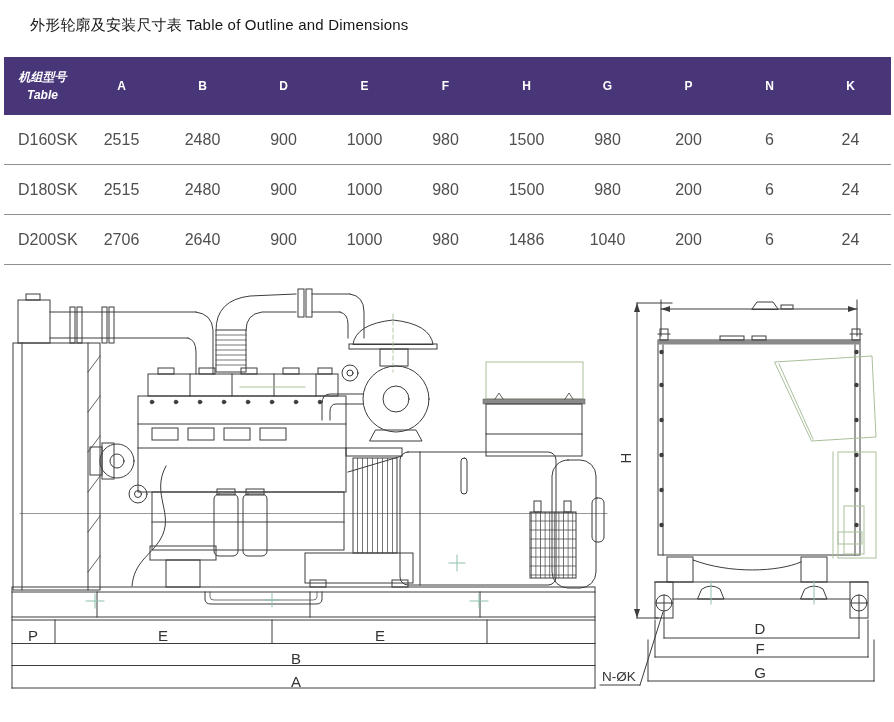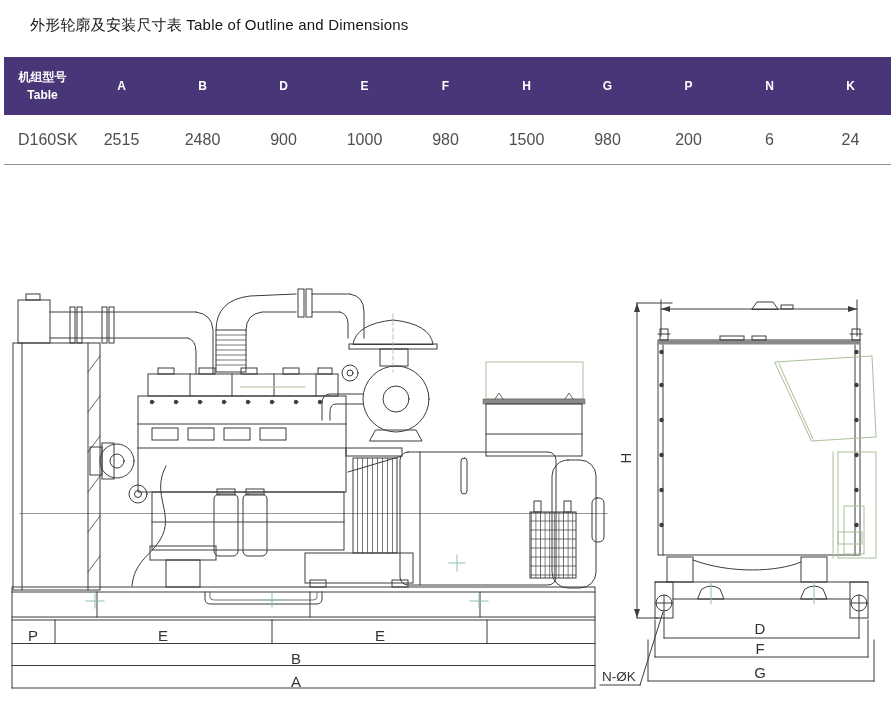--- a/index.html
+++ b/index.html
@@ -12,21 +12,21 @@
     letter-spacing:.2px;white-space:nowrap;margin-left:24px;
   }
   table.dim{
     position:absolute;left:4px;top:57px;width:887px;
     border-collapse:collapse;table-layout:fixed;
   }
   table.dim thead th{
     background:#483678;color:#ffffff;font-size:12px;font-weight:bold;
     height:58px;text-align:center;vertical-align:middle;padding:0;
   }
-  table.dim thead th.model-col{text-align:center;}
+  table.dim thead th.model-col{text-align:center;font-style:italic;}
   .model-hdr{line-height:1.5;}
   table.dim tbody td{
     height:49px;font-size:16px;color:#4f4f4f;text-align:center;
     vertical-align:middle;border-bottom:1px solid #8f8f8f;padding:0;
   }
   table.dim tbody td.model-cell{text-align:left;padding-left:14px;}
   .drawing-svg{position:absolute;left:0;top:275px;}
   svg text{font-family:"Liberation Sans",sans-serif;}
 </style>
 </head>
@@ -71,20 +71,46 @@
   <tbody>
     <tr>
       <td class="model-cell">D160SK</td>
       <td>2515</td>
       <td>2480</td>
       <td>900</td>
       <td>1000</td>
       <td>980</td>
       <td>1500</td>
       <td>980</td>
+      <td>200</td>
+      <td>6</td>
+      <td>24</td>
+    </tr>
+    <tr>
+      <td class="model-cell">D180SK</td>
+      <td>2515</td>
+      <td>2480</td>
+      <td>900</td>
+      <td>1000</td>
+      <td>980</td>
+      <td>1500</td>
+      <td>980</td>
+      <td>200</td>
+      <td>6</td>
+      <td>24</td>
+    </tr>
+    <tr>
+      <td class="model-cell">D200SK</td>
+      <td>2706</td>
+      <td>2640</td>
+      <td>900</td>
+      <td>1000</td>
+      <td>980</td>
+      <td>1486</td>
+      <td>1040</td>
       <td>200</td>
       <td>6</td>
       <td>24</td>
     </tr>
   </tbody>
 </table>
 
 <svg class="drawing-svg" width="894" height="447" viewBox="0 275 894 447">
   <defs>
     <pattern id="vl" width="5" height="10" patternUnits="userSpaceOnUse">

